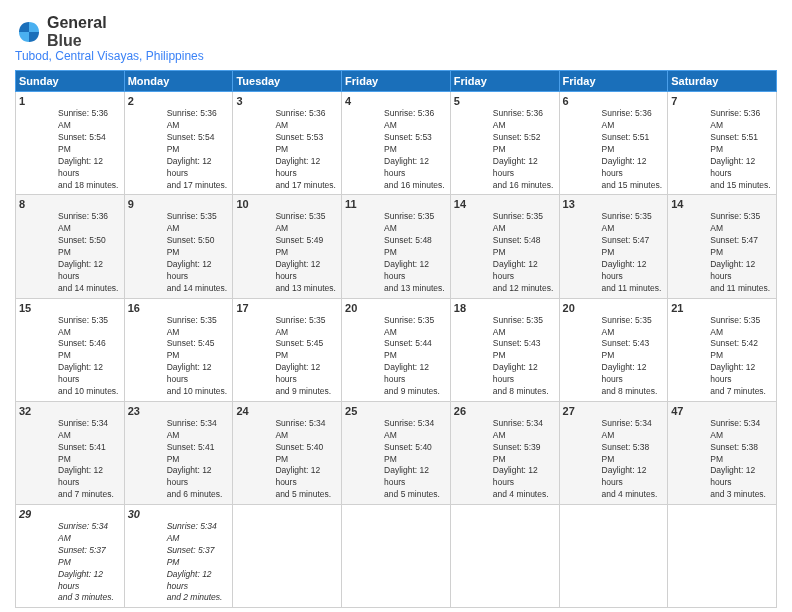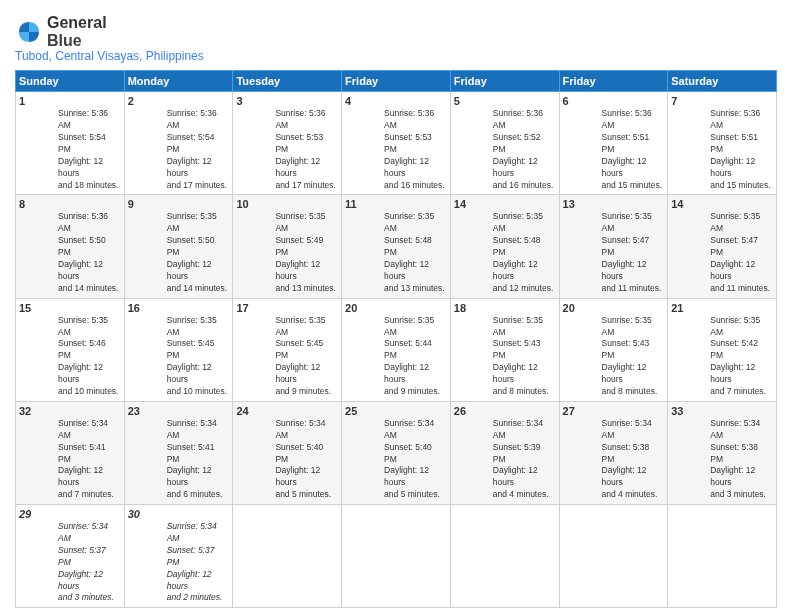--- a/index.html
+++ b/index.html
@@ -254,21 +254,21 @@
           </td>
           <td>
             <span class="day-num">26</span>
             <div class="day-info">Sunrise: 5:34 AM<br>Sunset: 5:39 PM<br>Daylight: 12 hours<br>and 4 minutes.</div>
           </td>
           <td>
             <span class="day-num">27</span>
             <div class="day-info">Sunrise: 5:34 AM<br>Sunset: 5:38 PM<br>Daylight: 12 hours<br>and 4 minutes.</div>
           </td>
           <td>
-            <span class="day-num">33</span>
+            <span class="day-num">47</span>
             <div class="day-info">Sunrise: 5:34 AM<br>Sunset: 5:38 PM<br>Daylight: 12 hours<br>and 3 minutes.</div>
           </td>
         </tr>
         <tr class="last-row">
           <td>
             <span class="day-num">29</span>
             <div class="day-info">Sunrise: 5:34 AM<br>Sunset: 5:37 PM<br>Daylight: 12 hours<br>and 3 minutes.</div>
           </td>
           <td>
             <span class="day-num">30</span>

